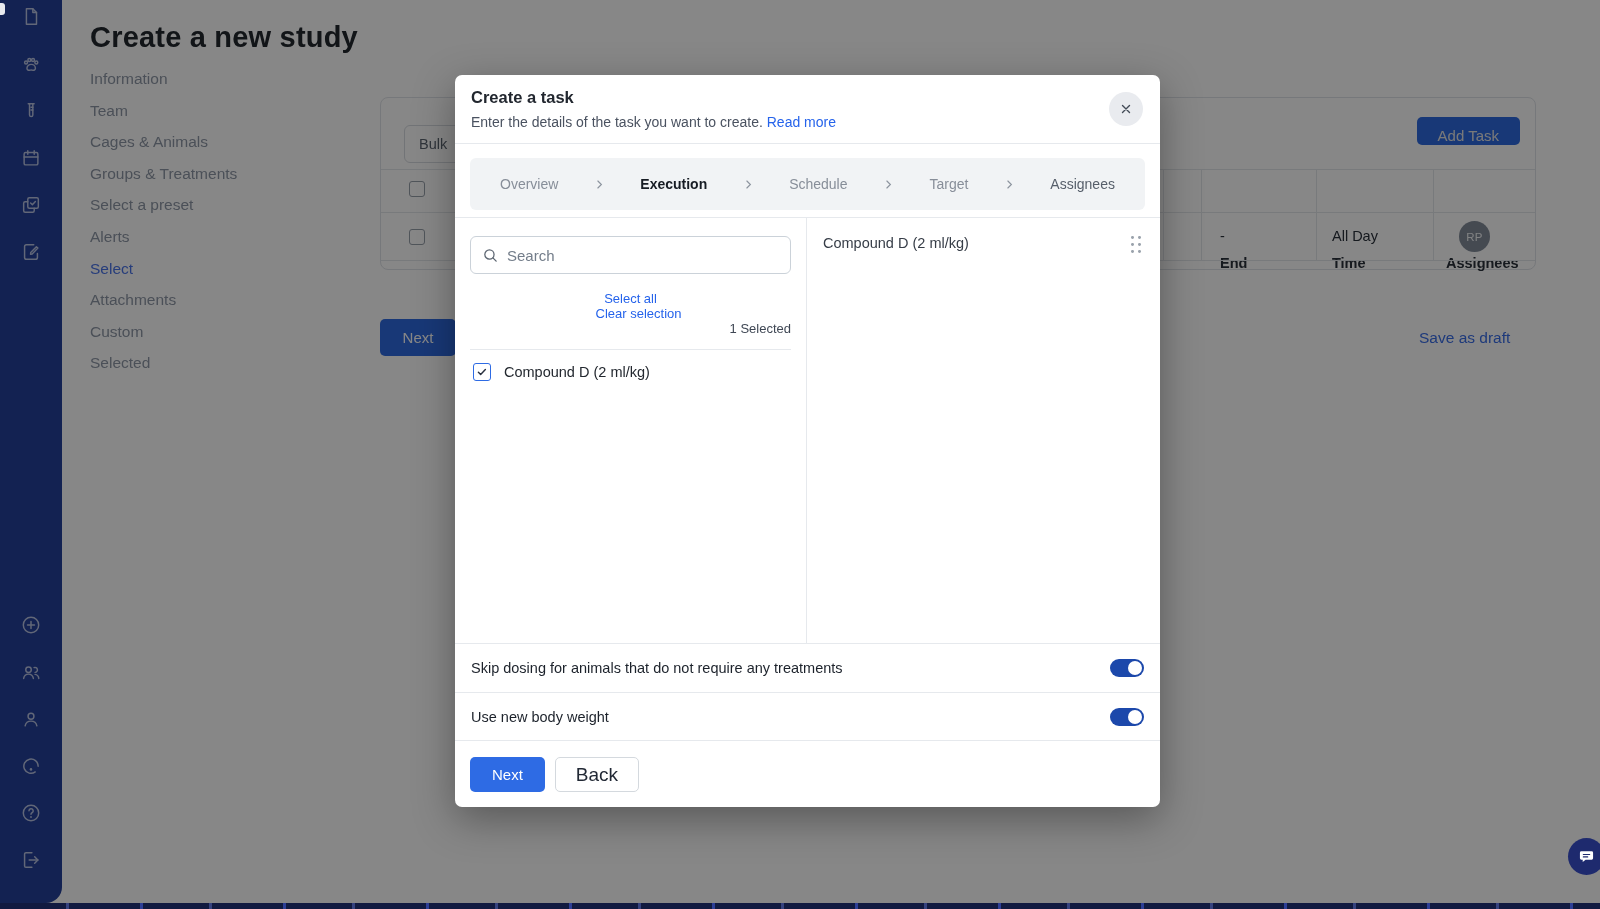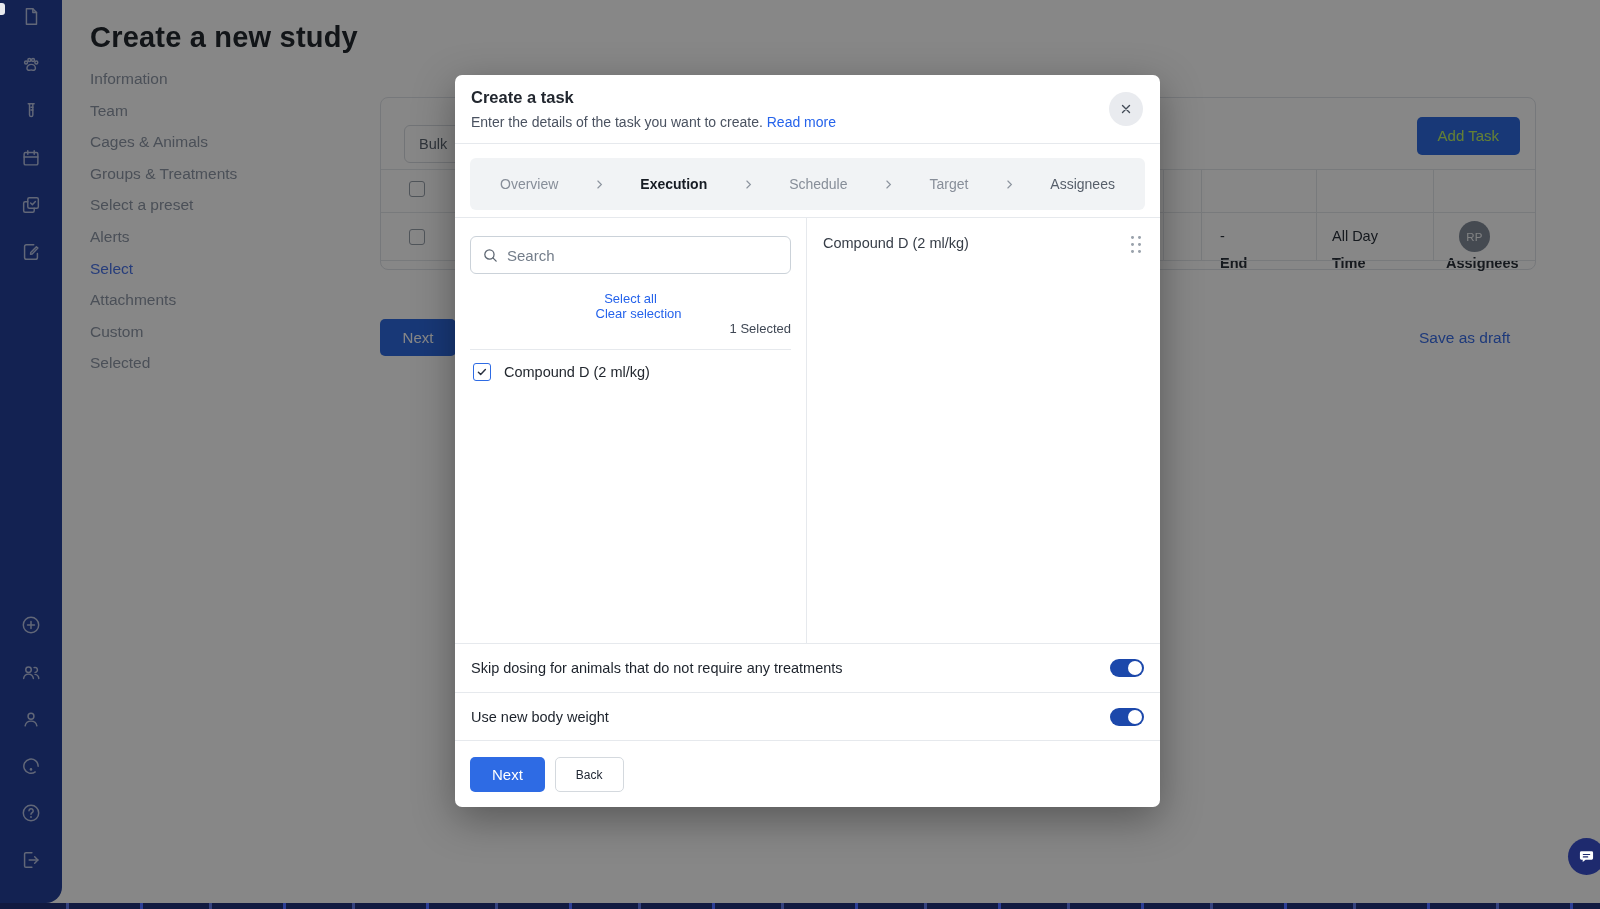--- a/index.html
+++ b/index.html
@@ -23,22 +23,22 @@
   .study-nav { position:absolute; left:90px; top:70px; display:flex; flex-direction:column; gap:14.6px; font-size:15.5px; color:#8e97a6; }
   .study-nav .nav-item { cursor:pointer; line-height:17px; }
   .study-nav .nav-item.active { color:#4a74e8; }
 
   
   .task-card { position:absolute; left:380px; top:97px; width:1156px; height:173px;
     background:#fff; border:1px solid #dfe3e8; border-radius:8px; }
   .card-toolbar { position:absolute; left:0; top:0; right:0; height:72px; border-bottom:1px solid #e3e6ea; }
   .bulk-btn { position:absolute; left:23px; top:27px; height:38px; padding:0 14px; background:#fff;
     border:1px solid #d7dbe0; border-radius:6px; font-size:14.5px; color:#5b6470; line-height:36px; }
-  .add-task-btn { position:absolute; right:15px; top:19px; height:38px; padding:0 21px; background:#2f6be0;
-    border:none; border-radius:5px; color:#bef264; font-size:15px; line-height:38px; cursor:pointer; }
+  .add-task-btn { position:absolute; right:15px; top:19px; height:28px; padding:0 21px; background:#2f6be0;
+    border:none; border-radius:5px; color:#e5e5e5; font-size:15px; line-height:38px; cursor:pointer; }
   .thead-row { position:absolute; left:0; top:72px; right:0; height:43px; border-bottom:1px solid #e3e6ea; }
   .tbody-row { position:absolute; left:0; top:115px; right:0; height:48px; border-bottom:1px solid #e3e6ea; }
   .vline { position:absolute; top:72px; width:1px; height:91px; background:#e3e6ea; }
   .th { position:absolute; font-size:14.5px; font-weight:700; color:#2a313b; top:85px; }
   .td { position:absolute; font-size:14.5px; color:#2a313b; top:130px; }
   .bg-checkbox { position:absolute; width:16px; height:16px; border:1.5px solid #97a0aa; border-radius:3px; background:#fff; }
   .avatar { position:absolute; width:31px; height:31px; border-radius:50%; background:#828c99;
     color:#f3f5f8; font-size:11.5px; display:flex; align-items:center; justify-content:center; letter-spacing:.3px; }
   .bg-next-btn { position:absolute; left:380px; top:319px; width:76px; height:37px; background:#2f6be0;
     border:none; border-radius:5px; color:#fff; font-size:15px; cursor:pointer; }
@@ -94,21 +94,21 @@
   .toggle-row { height:49px; border-top:1px solid #e6e9ed; display:flex; align-items:center; padding:0 16px; }
   .toggle-row.r2 { height:48px; }
   .toggle-label { font-size:14.5px; color:#1c222b; }
   .toggle { margin-left:auto; width:34px; height:18px; border-radius:10px; background:#1c48ab; position:relative; cursor:pointer; }
   .toggle::after { content:""; position:absolute; top:2px; right:2px; width:14px; height:14px; border-radius:50%; background:#fff; }
 
   .m-footer { height:67px; border-top:1px solid #e6e9ed; display:flex; align-items:flex-start; gap:10px; padding:16px 15px 0; }
   .btn-primary { height:35px; padding:0 22px; background:#2e6be4; color:#fff; border:none; border-radius:5px;
     font-size:15px; cursor:pointer; font-family:inherit; }
   .btn-secondary { height:35px; padding:0 20px; background:#fff; color:#222935; border:1px solid #d4d9de;
-    border-radius:5px; font-size:12px; cursor:pointer; font-family:inherit; }
+    border-radius:5px; font-size:19px; cursor:pointer; font-family:inherit; }
 
   
   .bottom-bar { position:absolute; left:0; bottom:0; width:1600px; height:6px; background:#111a40; z-index:20;
     background-image:repeating-linear-gradient(90deg, transparent 0 66px, #35427f 66px 69px, transparent 69px 140px, #2d3e96 140px 143px); }
   .chat-widget { position:absolute; left:1568px; top:838px; width:37px; height:37px; border-radius:50%;
     background:#1e2a6e; z-index:21; display:flex; align-items:center; justify-content:center; cursor:pointer; }
   .top-notch { position:absolute; left:0; top:3px; width:5px; height:12px; background:#e8eaee;
     border-radius:0 3px 3px 0; z-index:21; }
 </style>
 </head>

